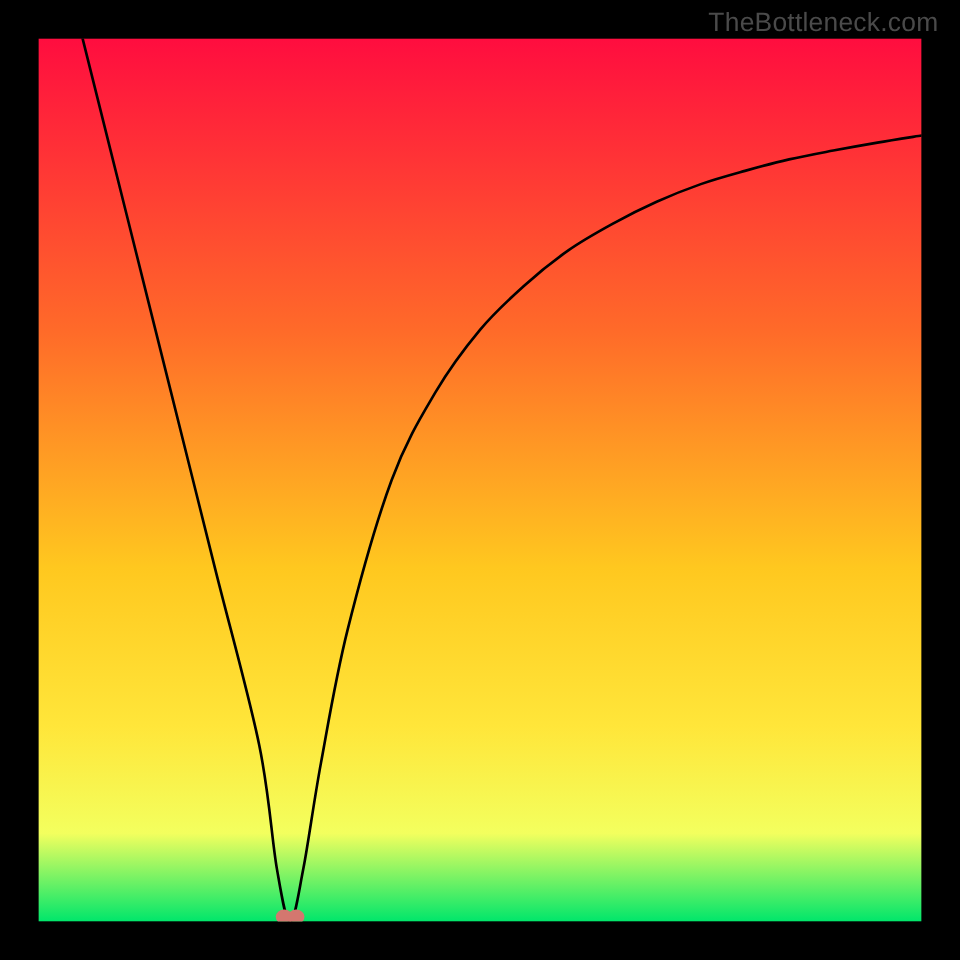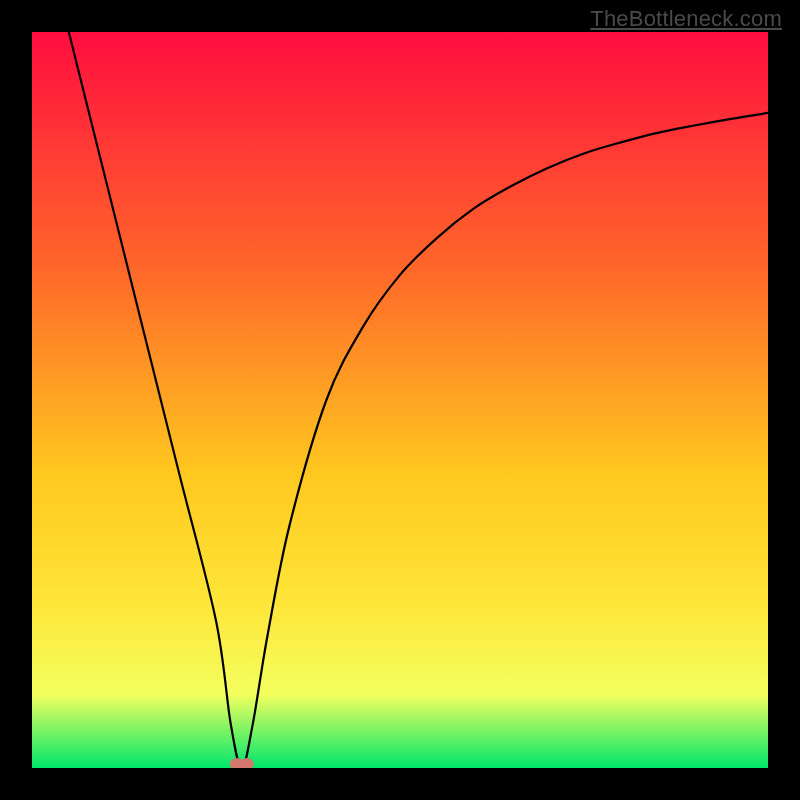--- a/index.html
+++ b/index.html
@@ -27,21 +27,20 @@
     height: 736px;
   }
   .watermark {
     position: absolute;
     top: 6px;
     right: 18px;
     color: #4a4a4a;
     font-size: 22px;
     font-weight: 500;
     letter-spacing: 0.2px;
-    text-decoration: underline;
   }
   svg { display: block; }
 </style>
 </head>
 <body>
 
 <div class="frame">
 
   <div class="plot-area">
     <svg width="736" height="736" viewBox="0 0 736 736">

